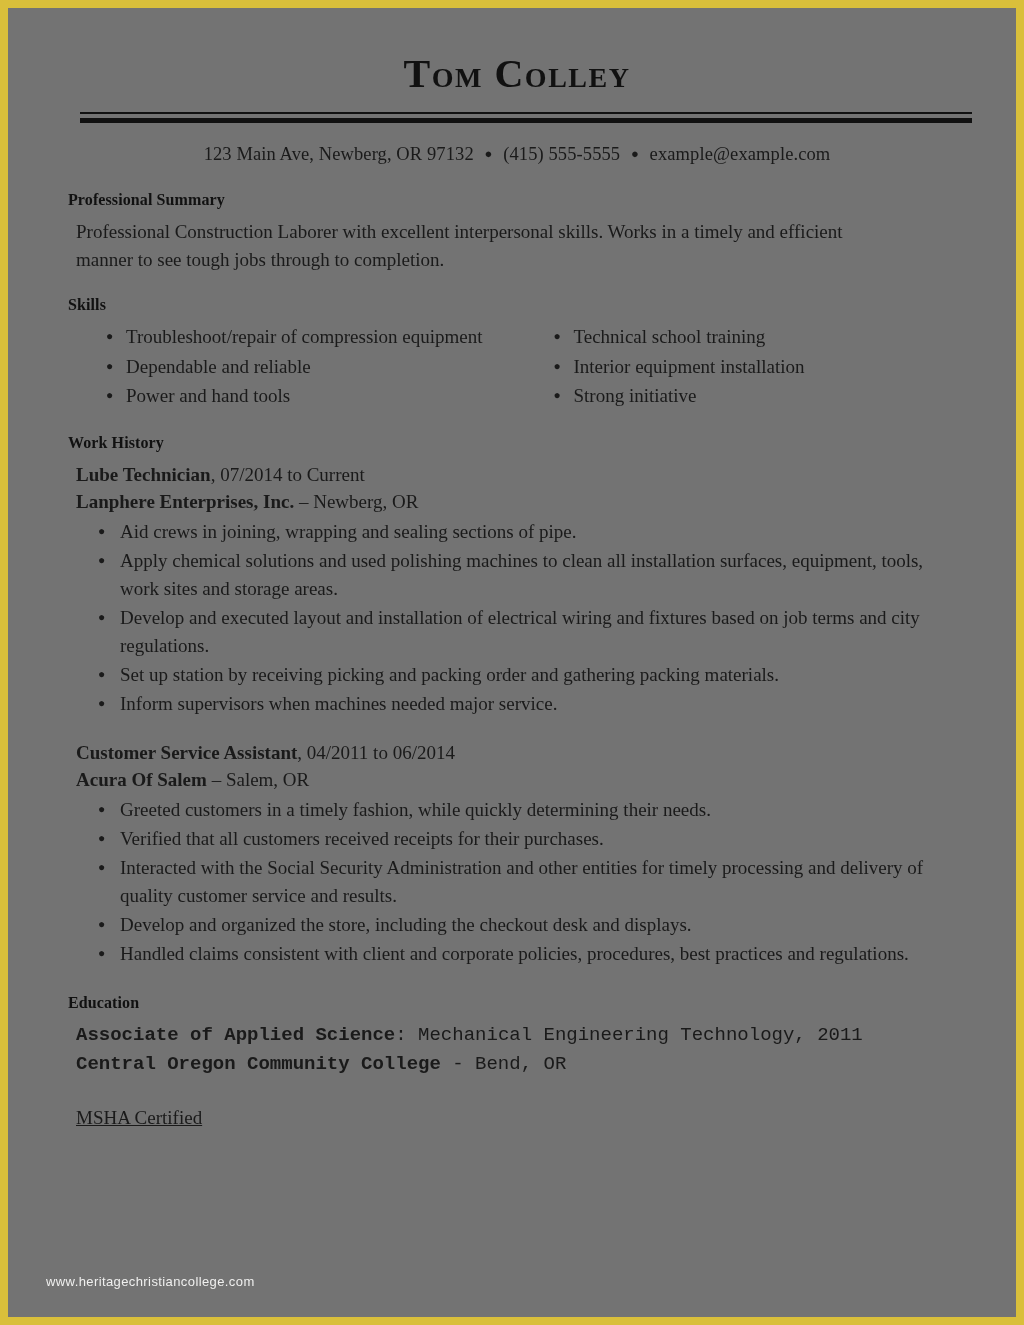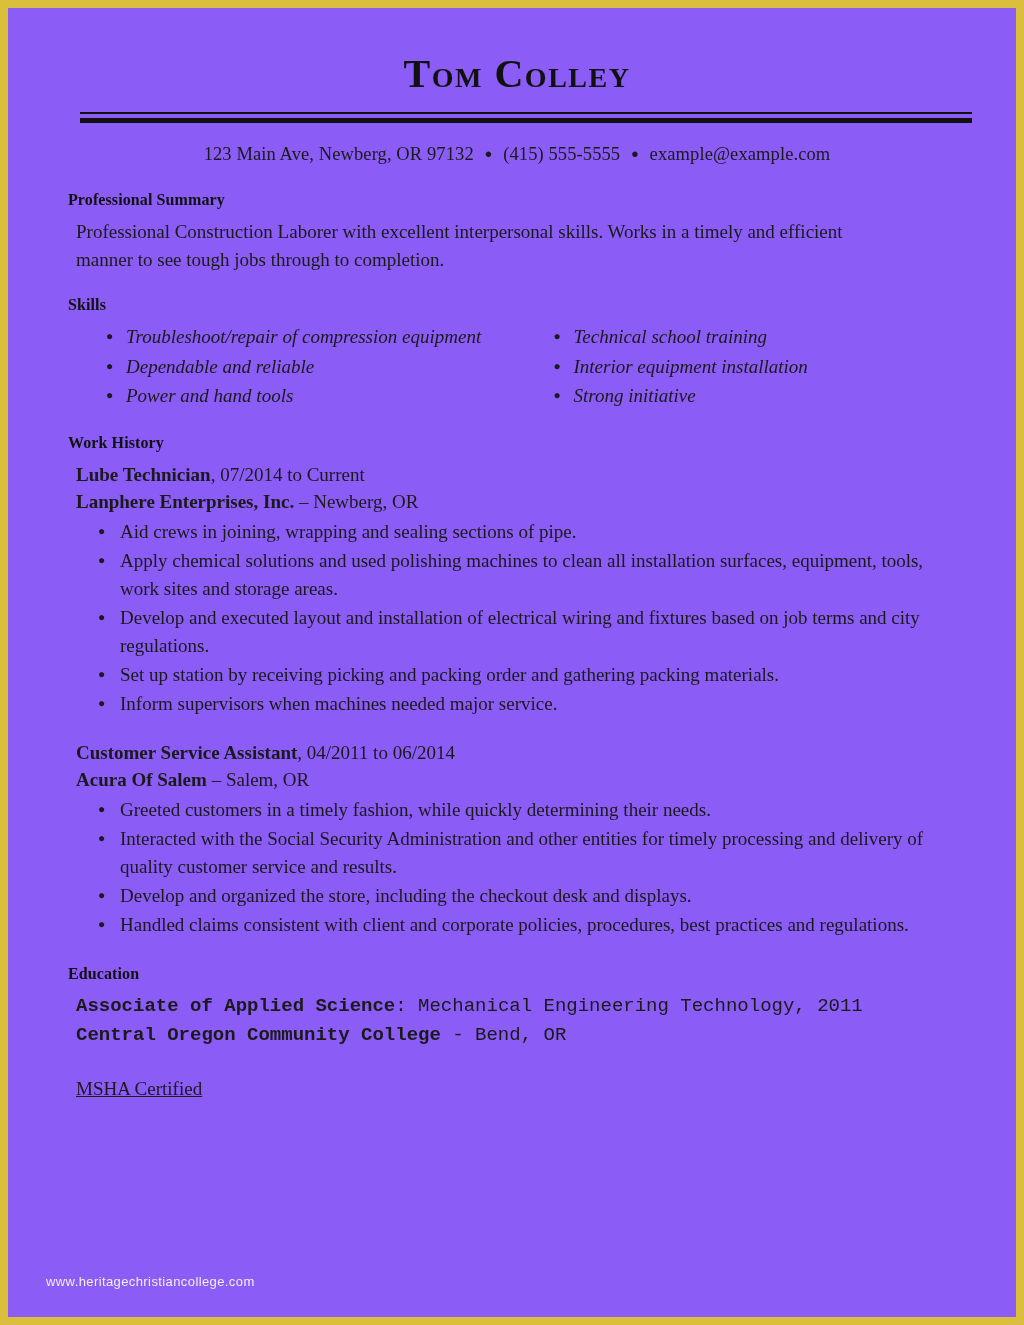--- a/index.html
+++ b/index.html
@@ -13,21 +13,21 @@
     height: 1325px;
     font-family: "Liberation Serif", "DejaVu Serif", serif;
     color: #1a1a1a;
     overflow: hidden;
   }
   .page {
     position: relative;
     width: 1024px;
     height: 1325px;
     box-sizing: border-box;
-    background: #8b5cf6;
+    background: #737373;
     border: 8px solid #d9bf3b;
     overflow: hidden;
   }
   .inner {
     position: absolute;
     left: 0;
     top: 0;
     width: 1008px;
     height: 1309px;
     box-sizing: border-box;
@@ -91,21 +91,20 @@
     line-height: 1.48;
     margin: 0 0 8px 8px;
     max-width: 828px;
   }
 
   
   .skills-cols {
     display: flex;
     margin-left: 8px;
     margin-top: 6px;
-    font-style: italic;
   }
   .skills-col {
     width: 455px;
   }
   .skills-col ul {
     margin: 0;
     padding: 0 0 0 30px;
     list-style: none;
   }
   .skills-col li {
@@ -245,20 +244,21 @@
           <li>Set up station by receiving picking and packing order and gathering packing materials.</li>
           <li>Inform supervisors when machines needed major service.</li>
         </ul>
       </div>
 
       <div class="job">
         <div class="job-line"><b>Customer Service Assistant</b><span>, 04/2011 to 06/2014</span></div>
         <div class="job-line"><b>Acura Of Salem</b><span> – Salem, OR</span></div>
         <ul>
           <li>Greeted customers in a timely fashion, while quickly determining their needs.</li>
+          <li>Verified that all customers received receipts for their purchases.</li>
           <li>Interacted with the Social Security Administration and other entities for timely processing and delivery of quality customer service and results.</li>
           <li>Develop and organized the store, including the checkout desk and displays.</li>
           <li>Handled claims consistent with client and corporate policies, procedures, best practices and regulations.</li>
         </ul>
       </div>
     </div>
 
     <div class="section">
       <h2 class="sec-title">Education</h2>
       <div class="edu-line"><b>Associate of Applied Science</b><span>: Mechanical Engineering Technology, 2011</span></div>

